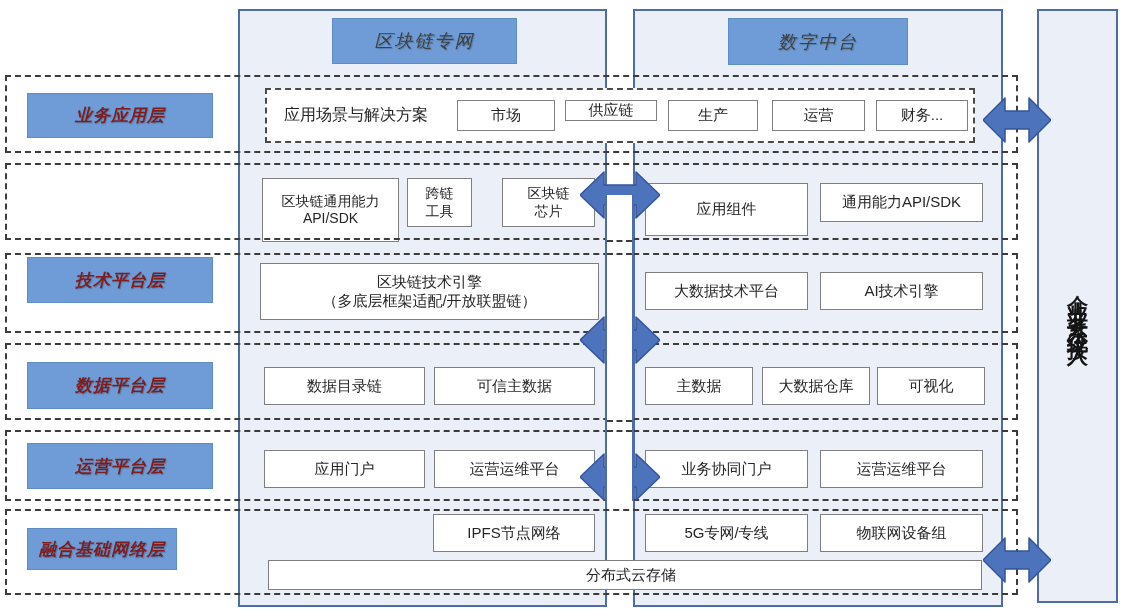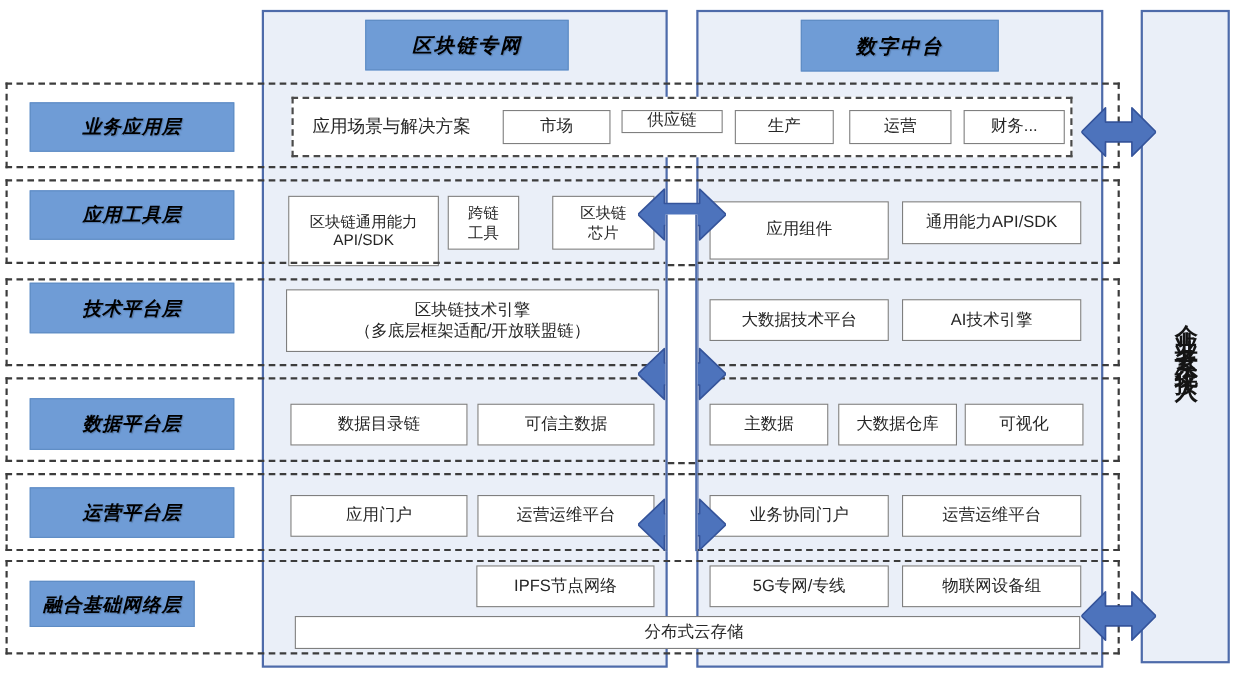--- a/index.html
+++ b/index.html
@@ -10,25 +10,25 @@
     --arrow-edge:#35549b;
     --box-border:#7f7f7f;
     --dash-color:#3c3c3c;
     --text-dark:#262626;
   }
   html,body{margin:0;padding:0;background:#ffffff;}
   body{font-family:"Liberation Sans",sans-serif;}
   .stage{position:relative;width:1128px;height:616px;background:#ffffff;overflow:hidden;}
   .abs{position:absolute;box-sizing:border-box;}
   .panel{background:var(--panel-fill);border:2px solid var(--panel-border);}
-  .hdr{background:var(--label-blue);border:1px solid #5e8cc4;color:#000000;
-       font-size:18px;font-weight:bold;font-style:italic;
+  .hdr{background:var(--label-blue);border:1px solid #5e8cc4;color:#404040;
+       font-size:18px;font-weight:normal;font-style:italic;
        display:flex;align-items:center;justify-content:center;
        text-shadow:1px 1px 1px rgba(40,60,90,.35);letter-spacing:2px;}
-  .layerlbl{background:var(--label-blue);border:1px solid #5e8cc4;color:#000000;
+  .layerlbl{background:var(--label-blue);border:1px solid #5e8cc4;color:#7f1d1d;
        font-size:17px;font-weight:bold;font-style:italic;
        display:flex;align-items:center;justify-content:center;
        text-shadow:1px 1px 1px rgba(40,60,90,.35);letter-spacing:1px;}
   .rowrect{border:2px dashed var(--dash-color);background:transparent;}
   .wbox{background:#ffffff;border:1.5px solid var(--box-border);color:var(--text-dark);
        display:flex;align-items:center;justify-content:center;text-align:center;
        font-size:15px;white-space:pre-line;line-height:1.25;}
   .wbox.small{font-size:14px;}
   .container-dashed{background:#ffffff;border:2px dashed #4a4a4a;}
   .scenario-label{color:var(--text-dark);font-size:16px;display:flex;align-items:center;}
@@ -92,21 +92,20 @@
   <div class="abs wbox" style="left:268px;top:560px;width:714px;height:30px;padding-left:12px;">分布式云存储</div>
 
   <div class="abs rowrect" style="left:5px;top:75px;width:1013px;height:78px;"></div>
   <div class="abs rowrect" style="left:5px;top:163px;width:1013px;height:77px;"></div>
   <div class="abs rowrect" style="left:5px;top:253px;width:1013px;height:80px;"></div>
   <div class="abs rowrect" style="left:5px;top:343px;width:1013px;height:77px;"></div>
   <div class="abs rowrect" style="left:5px;top:430px;width:1013px;height:71px;"></div>
   <div class="abs rowrect" style="left:5px;top:509px;width:1013px;height:86px;"></div>
 
   <div class="abs layerlbl" style="left:27px;top:93px;width:186px;height:45px;">业务应用层</div>
-  <div class="abs layerlbl" style="left:27px;top:173px;width:186px;height:45px;">应用工具层</div>
   <div class="abs layerlbl" style="left:27px;top:257px;width:186px;height:46px;">技术平台层</div>
   <div class="abs layerlbl" style="left:27px;top:362px;width:186px;height:47px;">数据平台层</div>
   <div class="abs layerlbl" style="left:27px;top:443px;width:186px;height:46px;">运营平台层</div>
   <div class="abs layerlbl" style="left:27px;top:528px;width:150px;height:42px;font-style:italic;">融合基础网络层</div>
 
   <div class="abs" style="left:580px;top:169px;">
     <svg width="80" height="52" viewBox="0 0 80 52">
         <polygon points="0,26 24,3 24,16 56,16 56,3 80,26 56,49 56,36 24,36 24,49" fill="#4d73bc" stroke="#35549b" stroke-width="1.5" stroke-linejoin="round"></polygon>
       </svg>
   </div>

